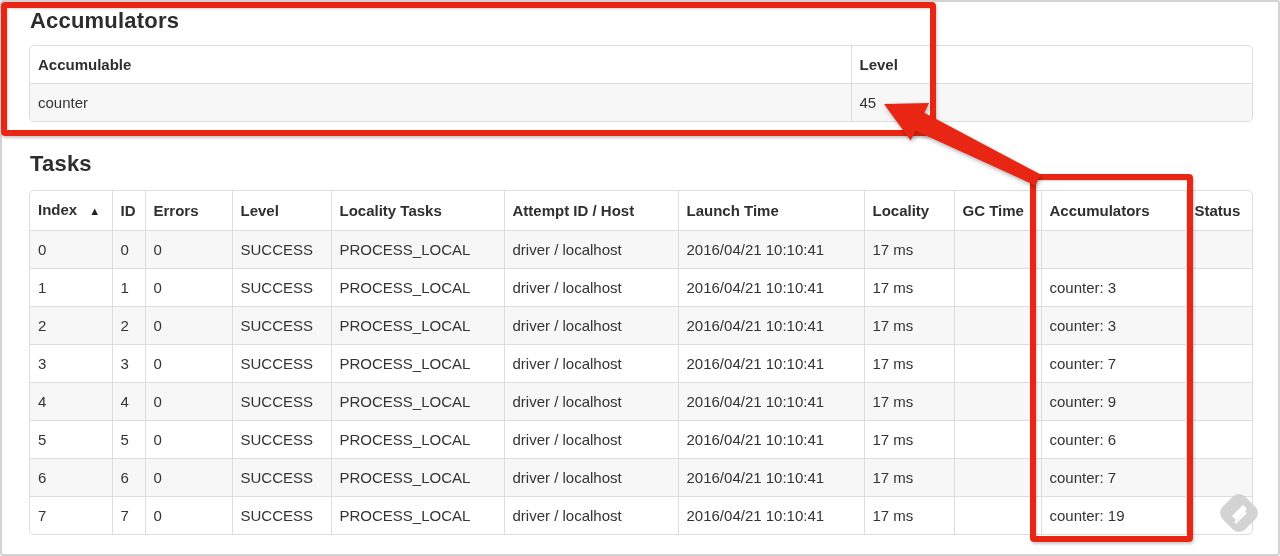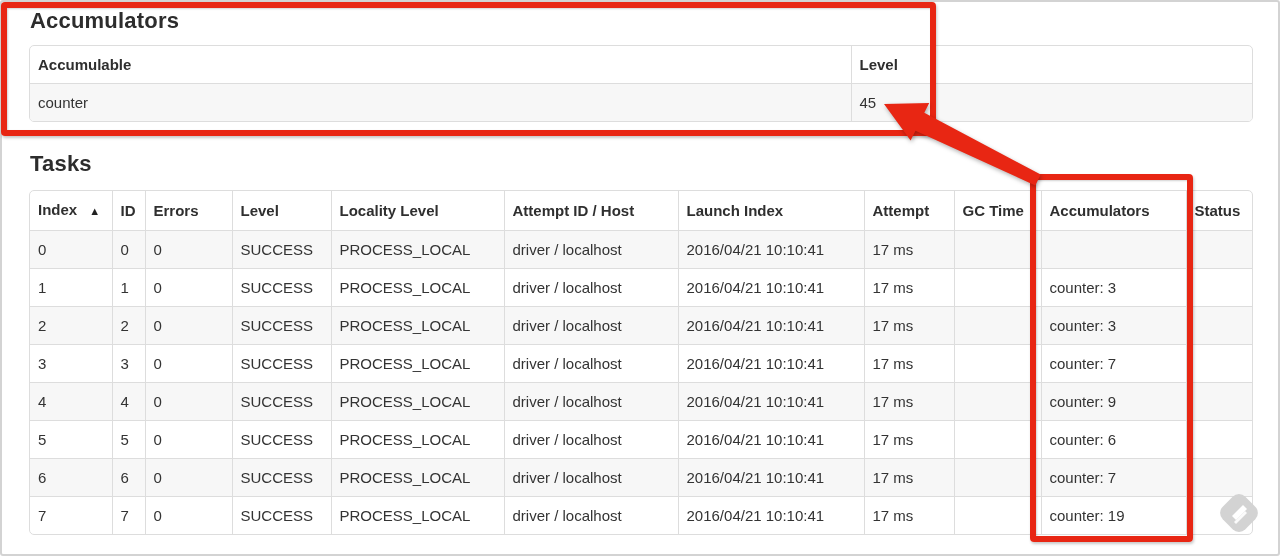--- a/index.html
+++ b/index.html
@@ -145,24 +145,24 @@
           <col class="t8">
             <col class="t9">
             <col class="t10">
         </colgroup>
         <thead>
             <tr>
               <th>Index<span class="sort-indicator">▲</span></th>
               <th>ID</th>
               <th>Errors</th>
               <th>Level</th>
-              <th>Locality Level</th>
+              <th>Locality Tasks</th>
               <th>Attempt ID / Host</th>
-              <th>Launch Index</th>
-              <th>Attempt</th>
+              <th>Launch Time</th>
+              <th>Locality</th>
               <th>GC Time</th>
               <th>Accumulators</th>
               <th>Status</th>
             </tr>
           </thead>
         <tbody>
             <tr>
               <td>0</td>
               <td>0</td>
               <td>0</td>

